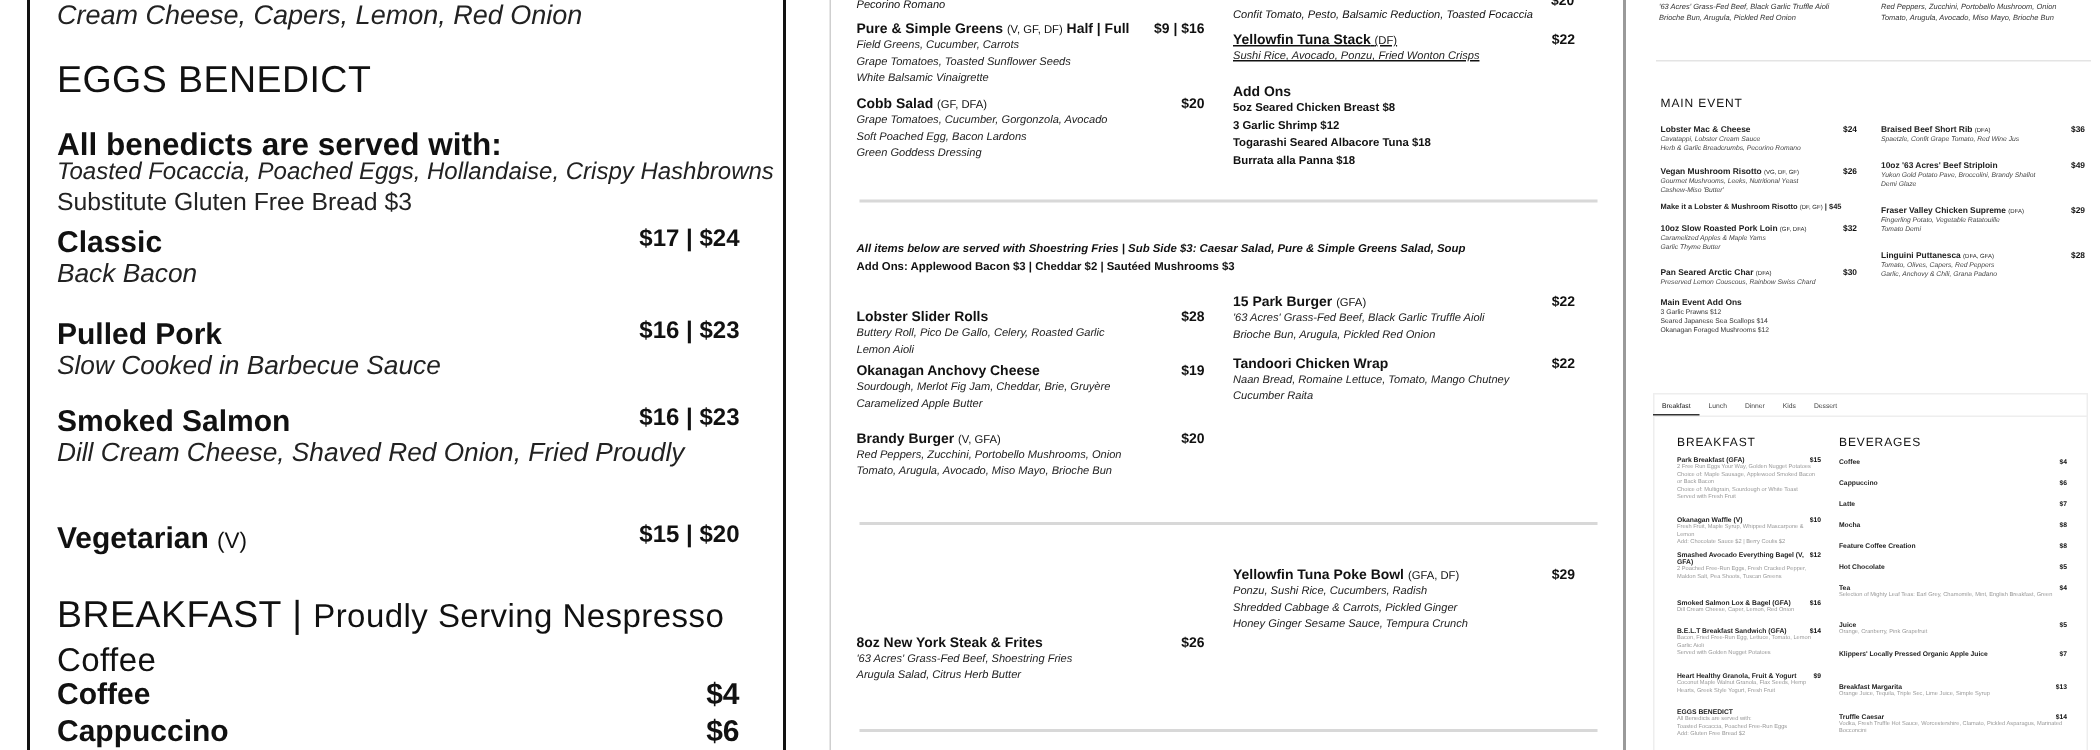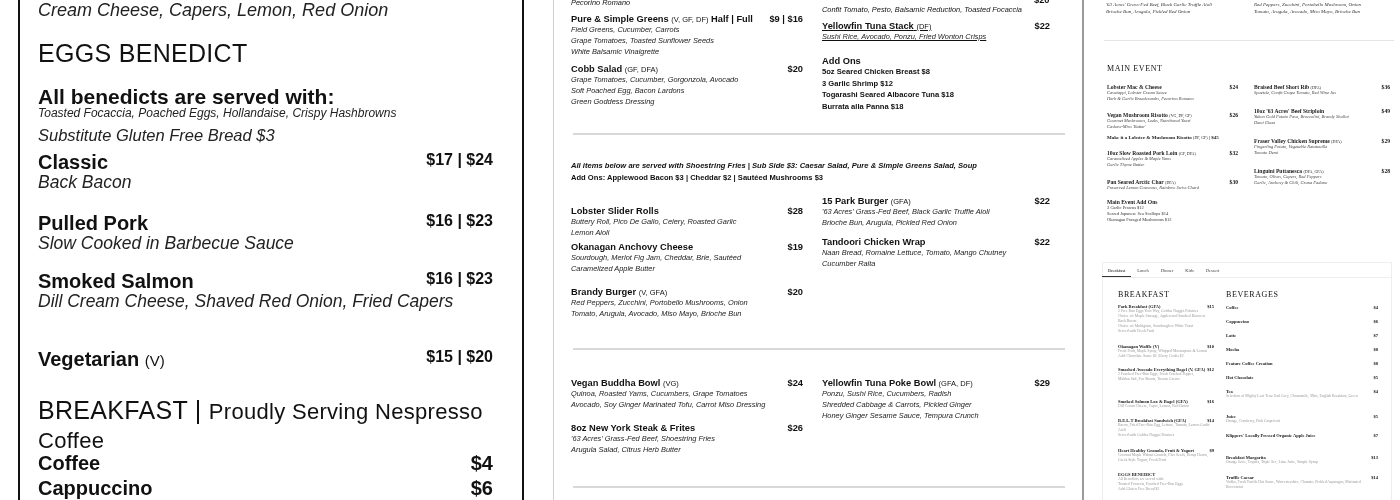--- a/index.html
+++ b/index.html
@@ -9,22 +9,22 @@
   
   .p1 {
     position: absolute; left: 18px; top: -6px; width: 506px; height: 520px;
     border: 2px solid #111; background: #fff;
     padding: 0 32px 0 18px;
   }
   .p1 .top-desc { position: absolute; left: 18px; top: 0px; font-style: italic; font-size: 18px; color: #222; }
   .p1 .sec-title { position: absolute; left: 18px; font-size: 25px; letter-spacing: 0.3px; color: #111; }
   .p1 .sec-title .sub { font-size: 22px; }
   .p1 .served-head { position: absolute; left: 18px; top: 89px; font-size: 21px; font-weight: bold; color: #111; }
-  .p1 .served-desc { position: absolute; left: 18px; top: 110px; font-style: italic; font-size: 12px; color: #222; }
-  .p1 .served-sub { position: absolute; left: 18px; top: 130px; font-size: 16.5px; color: #222; font-style: italic; }
+  .p1 .served-desc { position: absolute; left: 18px; top: 110px; font-style: italic; font-size: 16px; color: #222; }
+  .p1 .served-sub { position: absolute; left: 18px; top: 130px; font-size: 16.5px; color: #222; }
   .p1 .item { position: absolute; left: 18px; width: 455px; }
   .p1 .item .name { font-size: 20px; font-weight: bold; color: #111; }
   .p1 .item .tag { font-size: 15px; font-weight: normal; }
   .p1 .item .price { position: absolute; right: 0; top: 0; font-size: 16px; font-weight: bold; color: #111; }
   .p1 .item .desc { font-style: italic; font-size: 17.5px; color: #222; margin-top: -2px; }
   .p1 .bev { position: absolute; left: 18px; width: 455px; font-size: 20px; font-weight: bold; }
   .p1 .bev .price { position: absolute; right: 0; top: 0; }
 
   
   .p2 {
@@ -37,21 +37,21 @@
   .p2 .it .pr { position: absolute; right: 0; top: 0; font-size: 9.3px; font-weight: bold; color: #111; }
   .p2 .it .d { font-size: 7.4px; font-style: italic; color: #222; line-height: 11px; }
   .p2 .rule { position: absolute; left: 19px; width: 492px; height: 2px; background: #d8d8d8; }
   .p2 .note1 { position: absolute; left: 17px; top: 163px; font-size: 7.6px; font-style: italic; font-weight: bold; color: #111; white-space: nowrap; }
   .p2 .note2 { position: absolute; left: 17px; top: 175px; font-size: 7.6px; font-weight: bold; color: #111; white-space: nowrap; }
   .p2 .addons { position: absolute; left: 268px; top: 58px; }
   .p2 .addons .h { font-size: 9.3px; font-weight: bold; }
   .p2 .addons .l { font-size: 7.6px; font-weight: bold; line-height: 11.5px; }
 
   
-  .p3 { position: absolute; left: 1094px; top: 0; width: 306px; height: 464px; background: #fff; font-family: Liberation Serif, serif; }
+  .p3 { position: absolute; left: 1094px; top: 0; width: 306px; height: 464px; background: #fff; }
   .p3 .tiny { font-size: 5px; line-height: 6.5px; color: #333; }
   .p3 .ti { position: absolute; width: 140px; }
   .p3 .ti .n { font-size: 5.6px; font-weight: bold; color: #222; }
   .p3 .ti .pr { position: absolute; right: 0; top: 0; font-size: 5.6px; font-weight: bold; }
   .p3 .ti .d { font-size: 4.5px; font-style: italic; color: #444; line-height: 6px; }
   .p3 .h-main { position: absolute; left: 13px; top: 64px; font-size: 8px; letter-spacing: 0.6px; color: #111; }
   .p3 .rule { position: absolute; left: 10px; top: 40px; width: 290px; height: 1px; background: #e4e4e4; }
   .p3 .web { position: absolute; left: 8px; top: 262px; width: 290px; height: 245px; border: 1px solid #eee; background: #fff; }
   .p3 .tabs { position: absolute; left: 8px; top: 264px; height: 14px; display: flex; gap: 0; border-bottom: 1px solid #eee; width: 290px; }
   .p3 .tabs span { font-size: 4.5px; color: #444; padding: 4px 6px; }
@@ -87,21 +87,21 @@
 
   <div class="item" style="top:216px;">
     <div class="name"><span>Pulled Pork</span></div>
     <div class="price">$16 | $23</div>
     <div class="desc">Slow Cooked in Barbecue Sauce</div>
   </div>
 
   <div class="item" style="top:274px;">
     <div class="name"><span>Smoked Salmon</span></div>
     <div class="price">$16 | $23</div>
-    <div class="desc">Dill Cream Cheese, Shaved Red Onion, Fried Capers</div>
+    <div class="desc">Dill Cream Cheese, Shaved Red Onion, Fried Proudly</div>
   </div>
 
   <div class="item" style="top:332px;margin-top:20px;">
     <div class="name"><span>Vegetarian</span> <span class="tag">(V)</span></div>
     <div class="price">$15 | $20</div>
   </div>
 
   <div class="sec-title" style="top:400px;">
     <span>BREAKFAST |</span>
     <span class="sub">Proudly Serving Nespresso Coffee</span>
@@ -158,21 +158,21 @@
 
   <div class="it" style="left:17px;top:208px;">
     <div class="n"><span>Lobster Slider Rolls</span></div>
     <div class="pr">$28</div>
     <div class="d">Buttery Roll, Pico De Gallo, Celery, Roasted Garlic</div>
     <div class="d">Lemon Aioli</div>
   </div>
   <div class="it" style="left:17px;top:244px;">
     <div class="n"><span>Okanagan Anchovy Cheese</span></div>
     <div class="pr">$19</div>
-    <div class="d">Sourdough, Merlot Fig Jam, Cheddar, Brie, Sautéed</div>
+    <div class="d">Sourdough, Merlot Fig Jam, Cheddar, Brie, Gruyère</div>
     <div class="d">Caramelized Apple Butter</div>
   </div>
   <div class="it" style="left:17px;top:289px;">
     <div class="n"><span>Brandy Burger</span> <span class="t">(V, GFA)</span></div>
     <div class="pr">$20</div>
     <div class="d">Red Peppers, Zucchini, Portobello Mushrooms, Onion</div>
     <div class="d">Tomato, Arugula, Avocado, Miso Mayo, Brioche Bun</div>
   </div>
 
   <div class="it" style="left:268px;top:198px;width:228px;">
@@ -183,26 +183,20 @@
   </div>
   <div class="it" style="left:268px;top:239px;width:228px;">
     <div class="n"><span>Tandoori Chicken Wrap</span></div>
     <div class="pr">$22</div>
     <div class="d">Naan Bread, Romaine Lettuce, Tomato, Mango Chutney</div>
     <div class="d">Cucumber Raita</div>
   </div>
 
   <div class="rule" style="top:350px;"></div>
 
-  <div class="it" style="left:17px;top:380px;">
-    <div class="n"><span>Vegan Buddha Bowl</span> <span class="t">(VG)</span></div>
-    <div class="pr">$24</div>
-    <div class="d">Quinoa, Roasted Yams, Cucumbers, Grape Tomatoes</div>
-    <div class="d" style="white-space:nowrap;">Avocado, Soy Ginger Marinated Tofu, Carrot Miso Dressing</div>
-  </div>
   <div class="it" style="left:17px;top:425px;">
     <div class="n"><span>8oz New York Steak &amp; Frites</span></div>
     <div class="pr">$26</div>
     <div class="d">'63 Acres' Grass-Fed Beef, Shoestring Fries</div>
     <div class="d">Arugula Salad, Citrus Herb Butter</div>
   </div>
 
   <div class="it" style="left:268px;top:380px;width:228px;">
     <div class="n"><span>Yellowfin Tuna Poke Bowl</span> <span class="t">(GFA, DF)</span></div>
     <div class="pr">$29</div>

